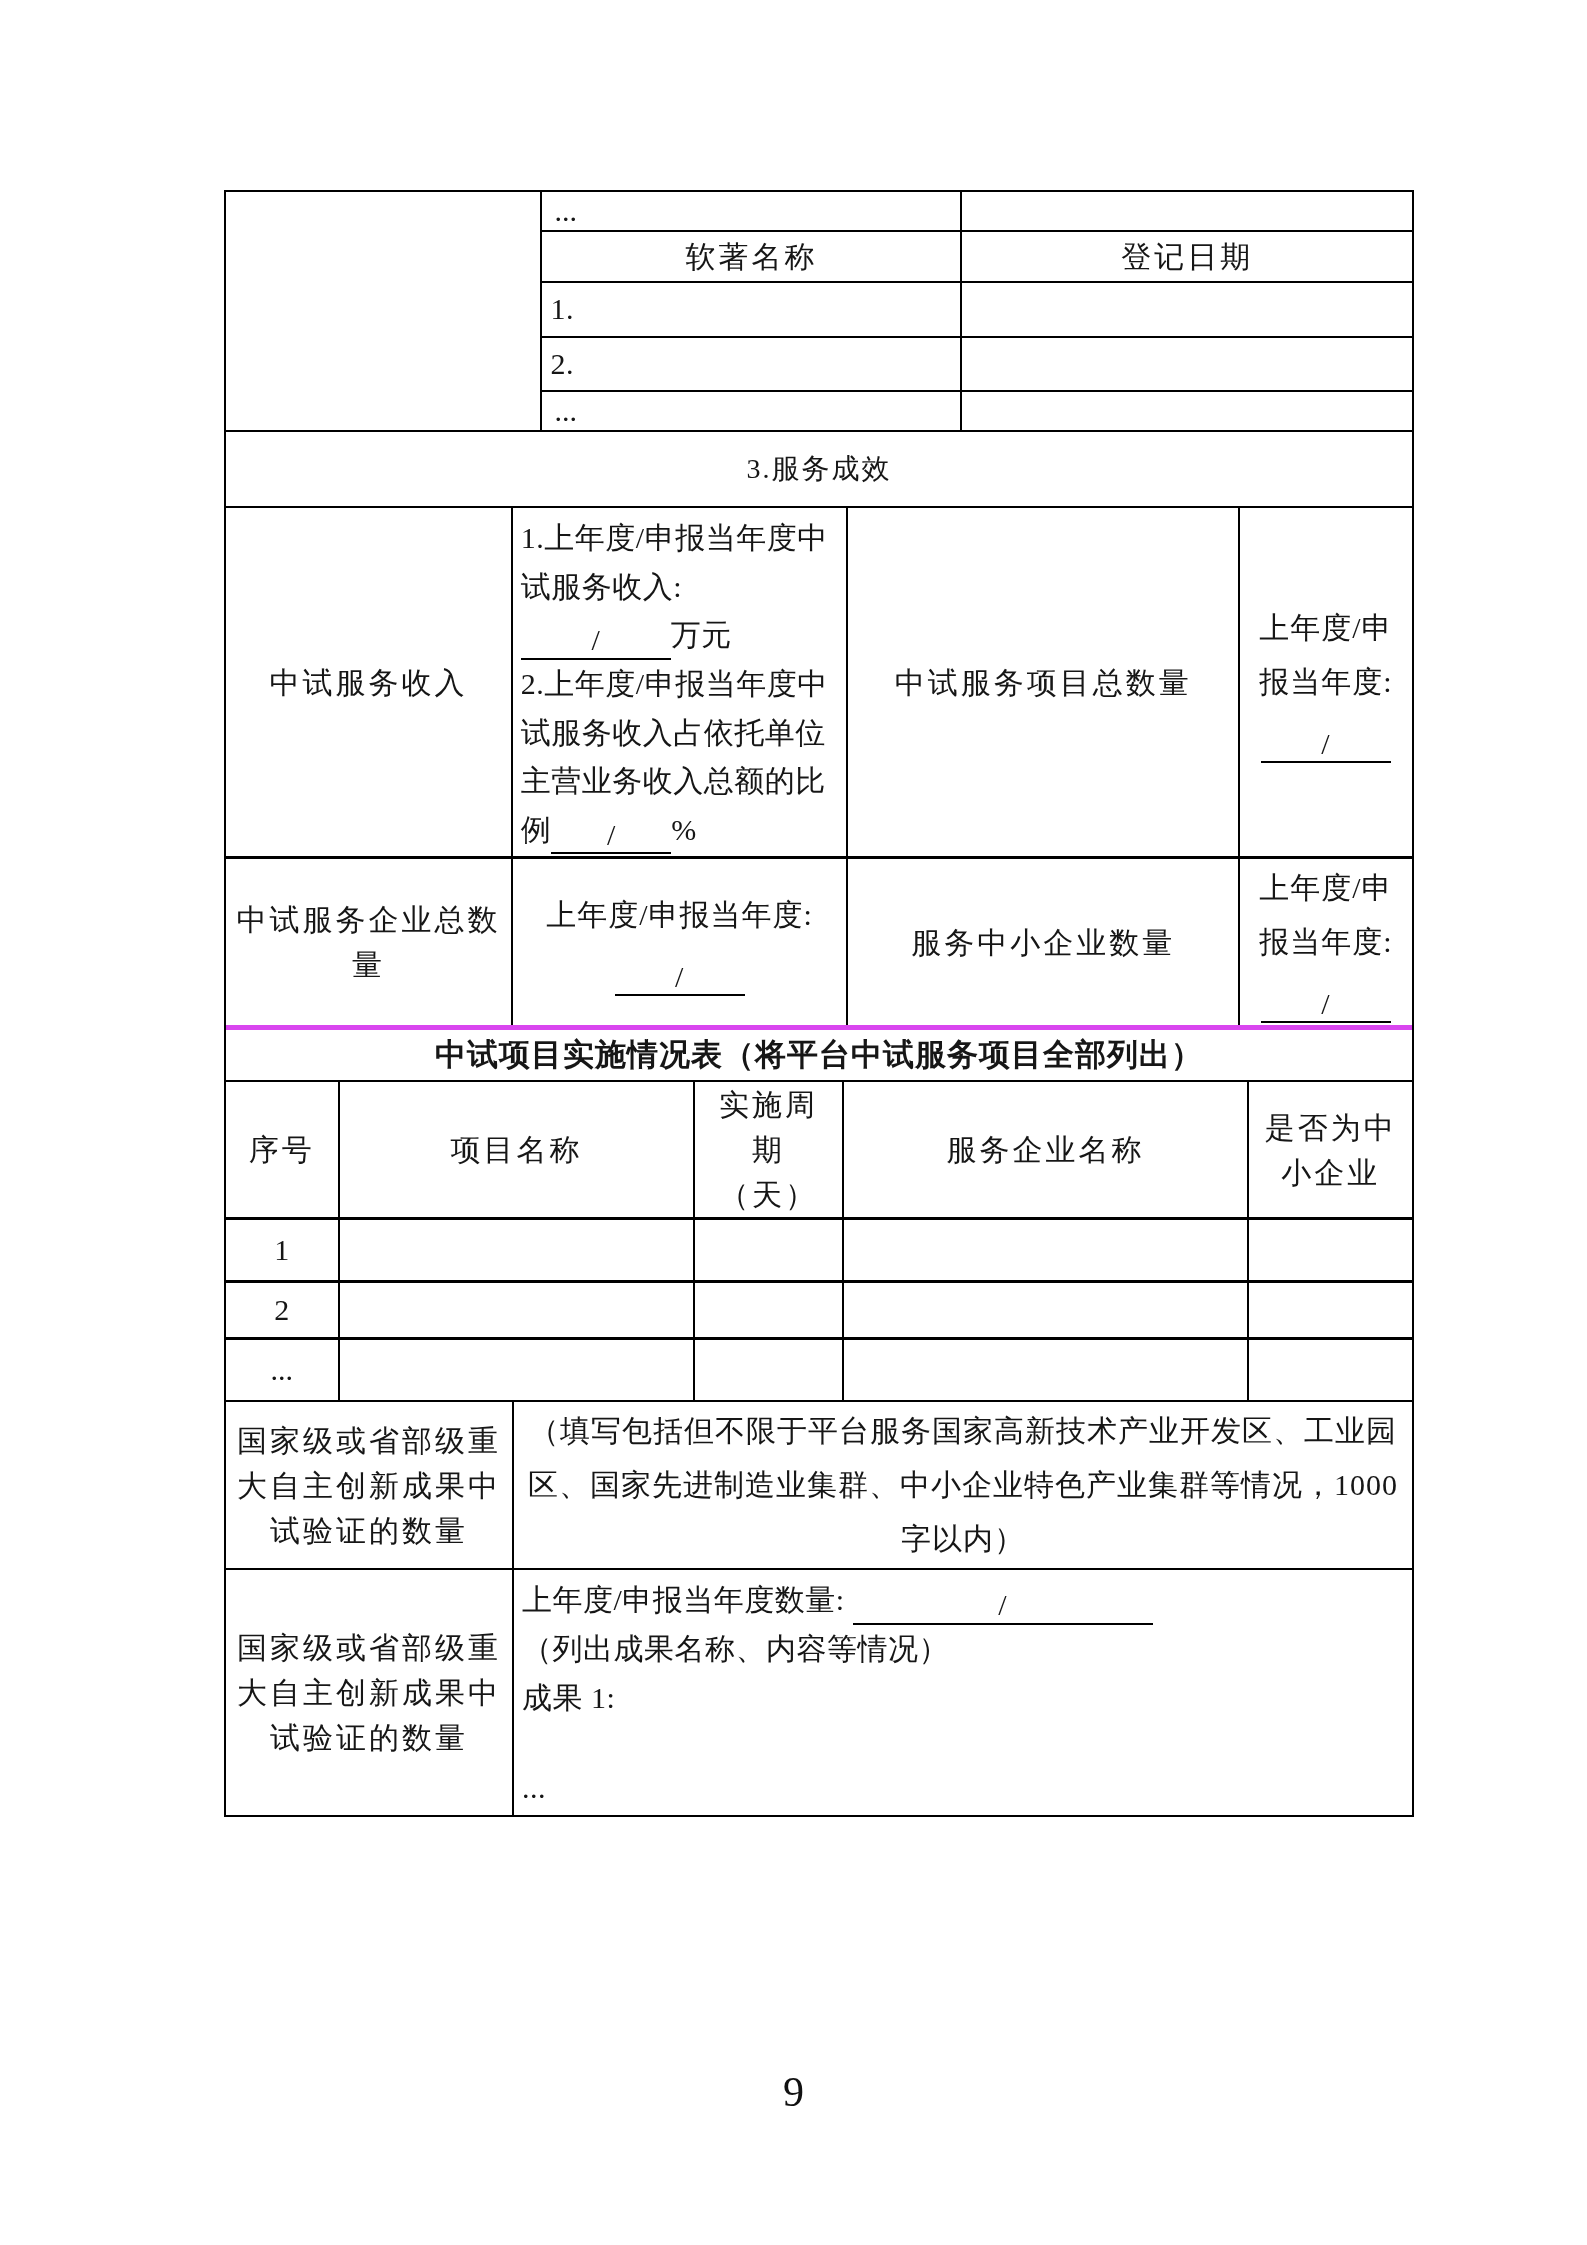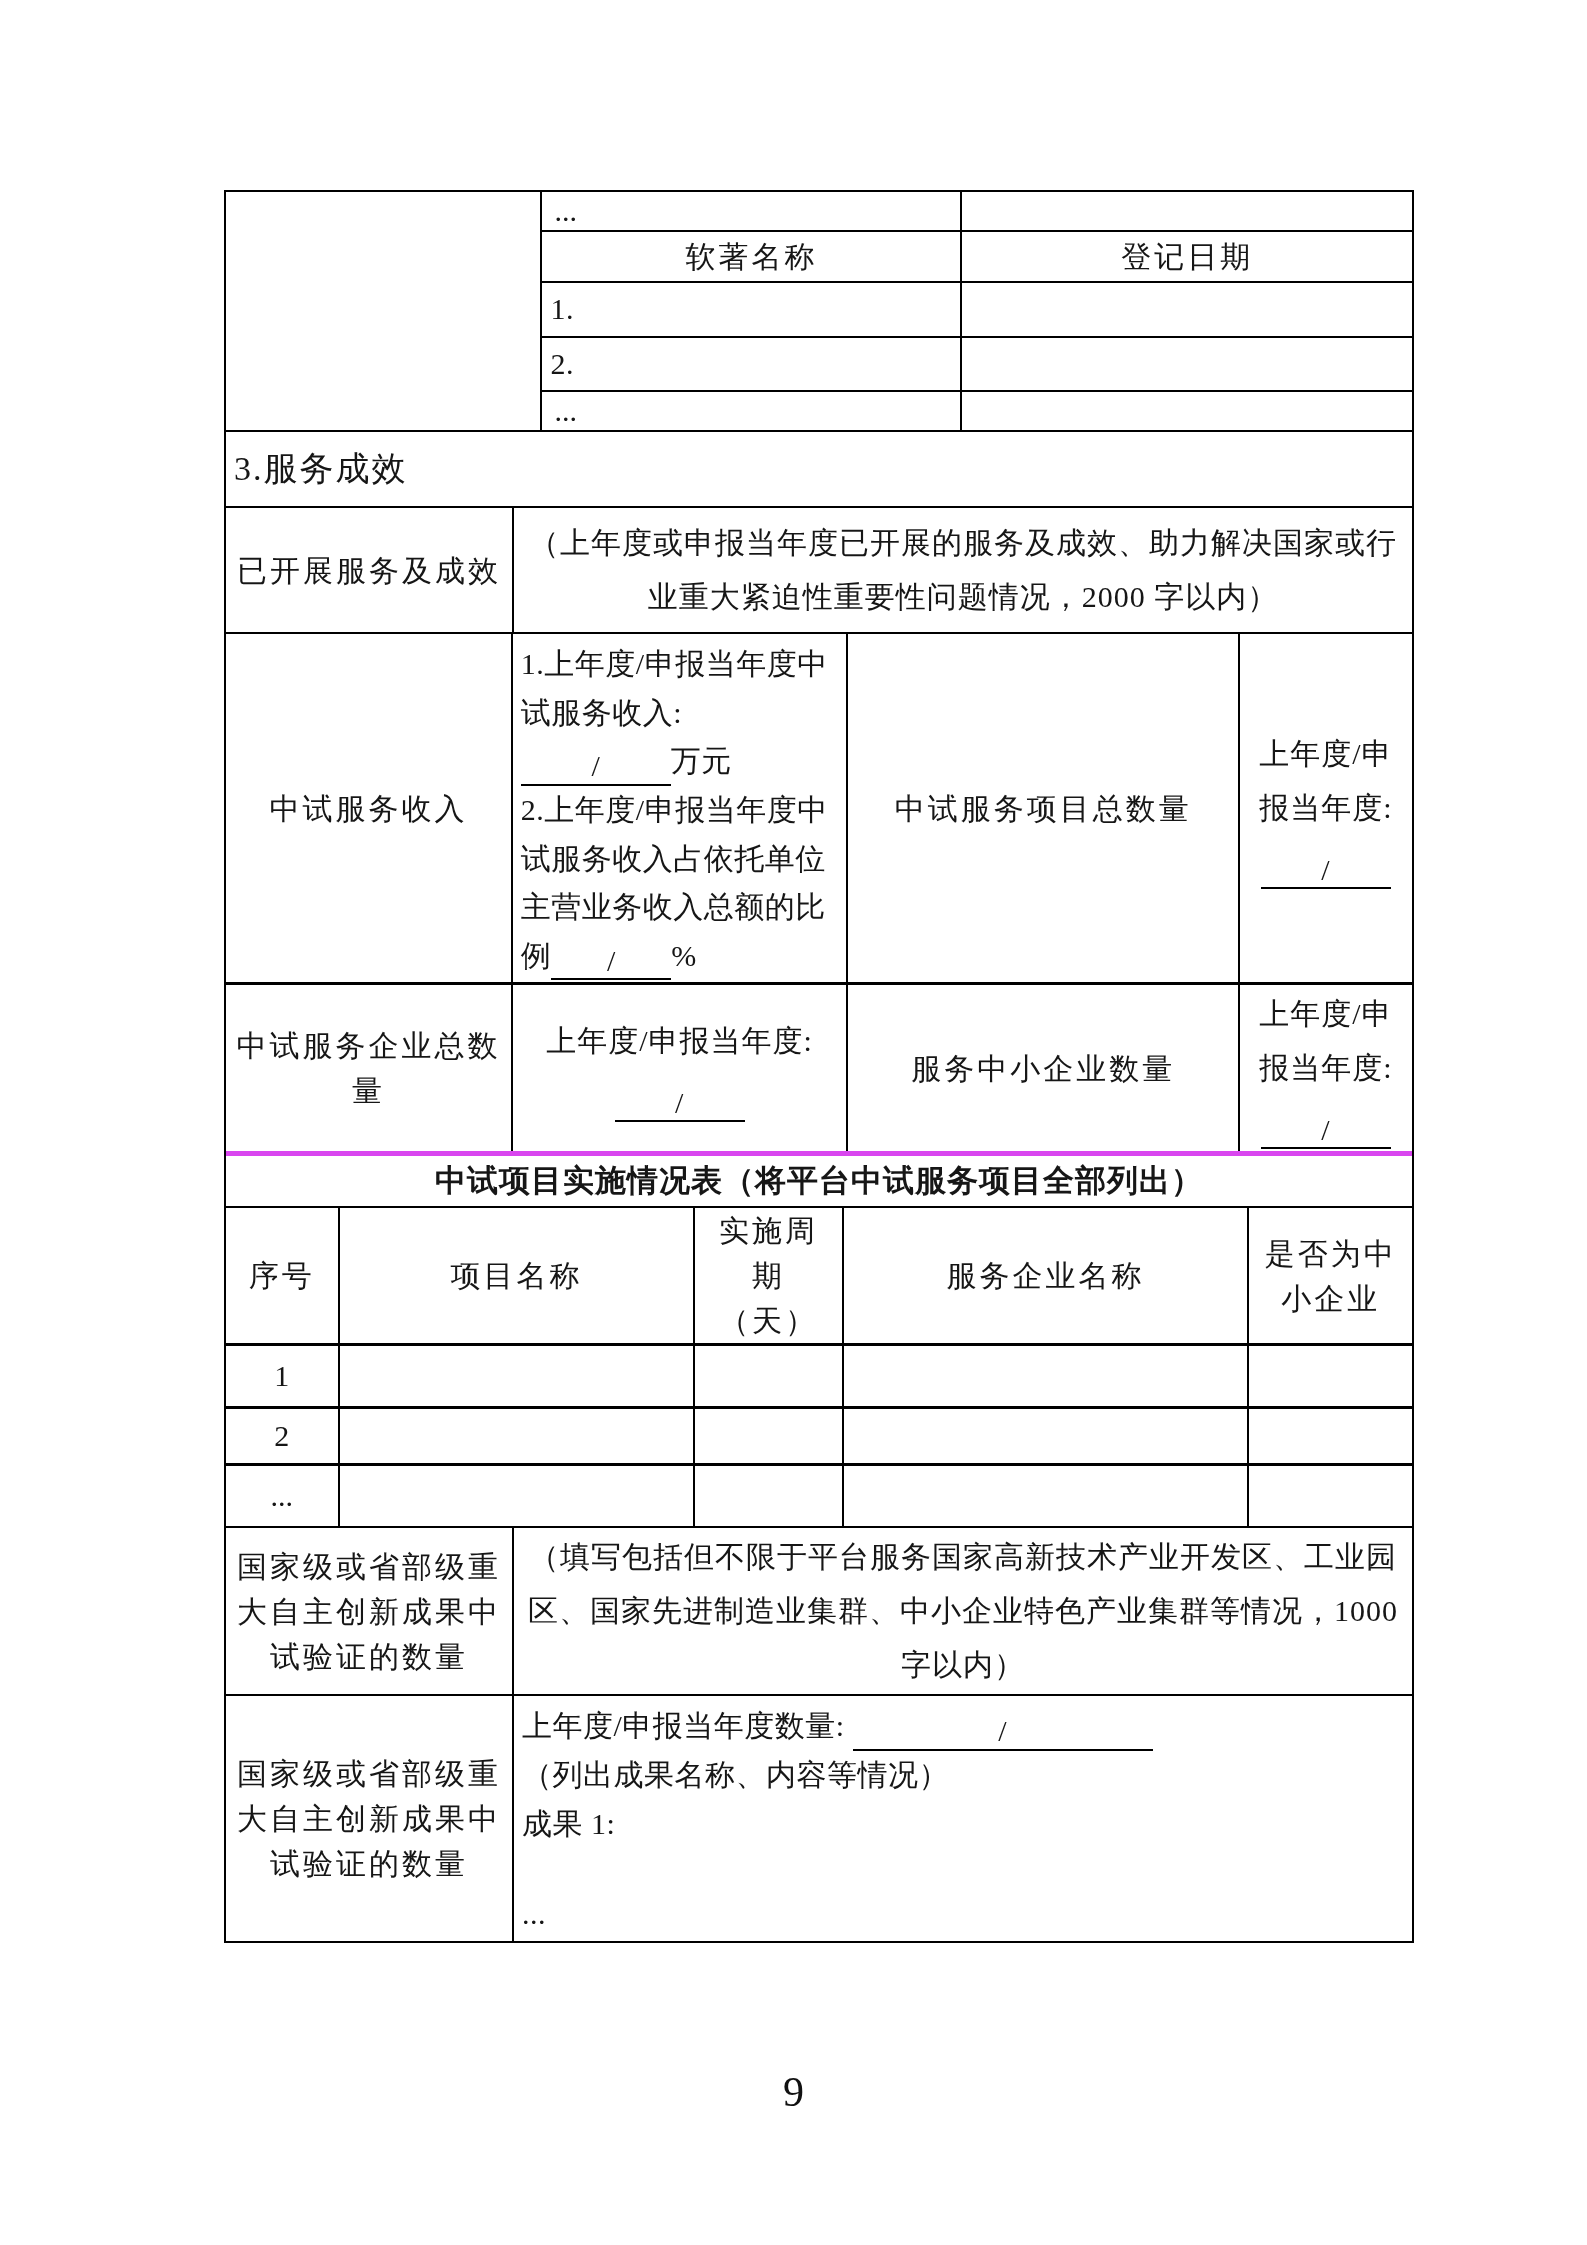--- a/index.html
+++ b/index.html
@@ -10,21 +10,21 @@
   .sheet{position:absolute;left:224px;top:190px;width:1186px;border:2px solid #000;}
   table{width:100%;border-collapse:collapse;table-layout:fixed;border:hidden;}
   table.tsep{border-top:2px solid #000;}
   table.tsep-thick{border-top:5px solid #d946ef;}
   td{border:2px solid #000;padding:2px 8px;font-size:30px;vertical-align:middle;overflow:hidden;}
   tr.thick-top>td{border-top:3px solid #000;}
   .label{text-align:center;letter-spacing:3px;line-height:1.5;}
   .cellc{text-align:center;line-height:1.8;letter-spacing:1px;}
   .celll{text-align:left;line-height:1.62;letter-spacing:0.5px;}
   .vtop{vertical-align:top;padding-top:6px;}
-  .sec-title{font-size:34px;letter-spacing:2px;}
+  .sec-title{text-align:center;font-size:28px;letter-spacing:2px;}
   .tbl-title{text-align:center;font-weight:bold;font-size:31px;letter-spacing:1px;}
   .seq{text-align:center;}
   .dots{text-align:left;padding-left:12px;}
   .blank{display:inline-block;border-bottom:2px solid #000;text-align:center;
          height:1.25em;line-height:1.3em;vertical-align:bottom;}
   .w120{width:120px;} .w130{width:130px;} .w150{width:150px;} .w300{width:300px;}
   .gap-top{margin-top:42px;}
   .opt{white-space:nowrap;}
   .opt+.opt{margin-left:14px;}
   .pagenum{position:absolute;left:0;right:0;top:2068px;text-align:center;
@@ -73,24 +73,20 @@
     </tr>
   </tbody>
     </table>
 
   <table class="tsep">
     <colgroup>
         <col style="width:24.2%">
         <col style="width:75.8%">
       </colgroup>
     <tbody>
-    <tr>
-      <td class="label" style="height:120px">已开展服务及成效</td>
-      <td class="cellc">（上年度或申报当年度已开展的服务及成效、助力解决国家或行业重大紧迫性重要性问题情况，2000 字以内）</td>
-    </tr>
   </tbody>
     </table>
 
   <table class="tsep">
     <colgroup>
         <col style="width:24.1%">
         <col style="width:28.3%">
         <col style="width:33%">
         <col style="width:14.6%">
       </colgroup>

